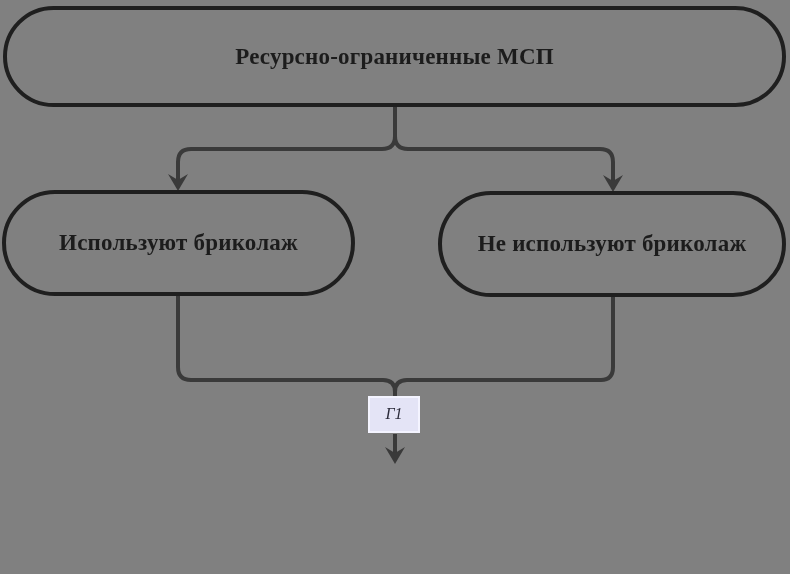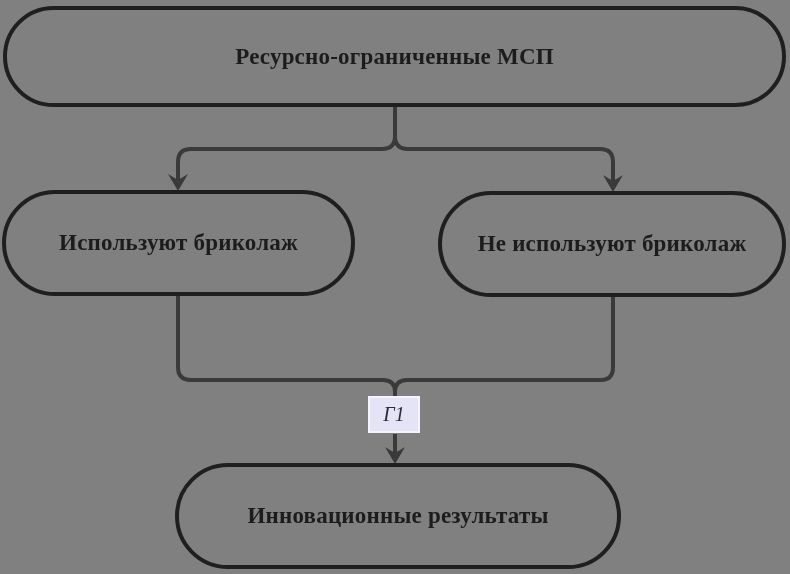--- a/index.html
+++ b/index.html
@@ -65,21 +65,21 @@
     left: 368px; top: 396px;
     width: 52px; height: 37px;
     box-sizing: border-box;
     background: var(--hypothesis-fill);
     border: 2px solid var(--hypothesis-border);
     display: flex;
     align-items: center;
     justify-content: center;
   }
   .hypothesis .hyp-label {
-    font-size: 20px;
+    font-size: 16px;
     font-style: italic;
     color: var(--hypothesis-text);
     line-height: 1;
     padding-bottom: 2px;
   }
 </style>
 </head>
 <body>
 
 <div class="canvas">
@@ -108,17 +108,14 @@
   </div>
 
   <div class="node node-left">
     <span class="label">Используют бриколаж</span>
   </div>
 
   <div class="hypothesis">
     <span class="hyp-label">Г1</span>
   </div>
 
-  <div class="node node-bottom">
-    <span class="label">Инновационные результаты</span>
-  </div>
 
 </div>
 
 </body></html>

